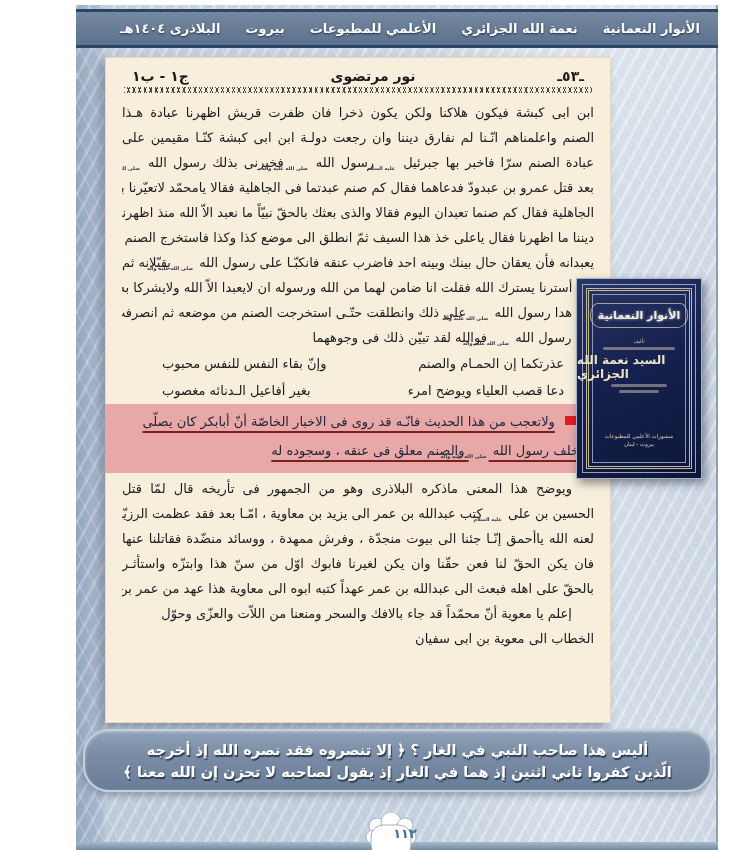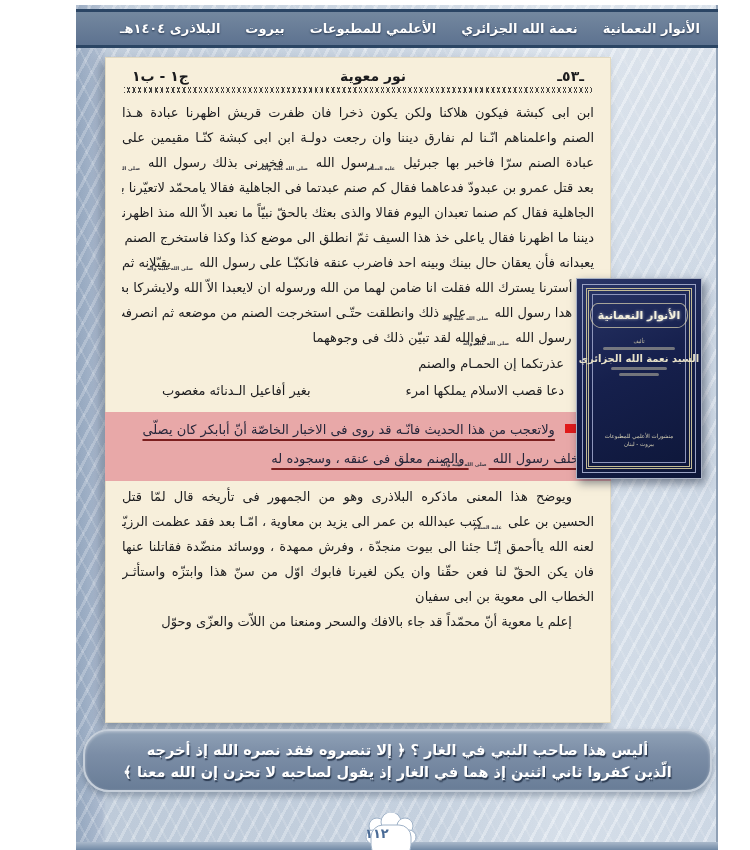--- a/index.html
+++ b/index.html
@@ -43,21 +43,21 @@
       repeating-linear-gradient(115deg, rgba(45,45,45,.85) 0 1px, transparent 1px 5px),
       repeating-linear-gradient(65deg, rgba(45,45,45,.85) 0 1px, transparent 1px 5px);}
   .bline{font-size:13px;line-height:25px;white-space:nowrap;overflow:hidden;
     text-align:justify;text-align-last:justify;}
   .bline.short{text-align:right;text-align-last:right;}
   .bline.indent{text-indent:22px;}
   .intro{font-size:13px;line-height:27px;text-indent:26px;white-space:nowrap;overflow:hidden;}
   .verse-row{display:flex;direction:rtl;justify-content:space-between;
     padding:0 30px 0 40px;font-size:13px;line-height:27px;}
   
-  .highlight{margin:8px -17px 3px;padding:3px 32px 8px;background:var(--highlight_bg);}
+  .highlight{margin:0 -17px 3px;padding:3px 32px 8px;background:var(--highlight_bg);}
   .hl-line{font-size:13px;line-height:29px;white-space:nowrap;overflow:hidden;}
   .hl-text{text-decoration:underline;text-decoration-color:var(--underline_red);
     text-underline-offset:5px;text-decoration-thickness:1.5px;color:#26263a;}
   .hl-marker{display:inline-block;width:14px;height:9px;background:var(--marker_red);
     margin-left:6px;vertical-align:1px;}
   
   .hon{display:inline-block;width:16px;font-size:5px;line-height:1.12;color:#3a3a44;
     text-align:center;vertical-align:-3px;margin:0 2px;font-weight:bold;}
   .hon-as{width:13px;}
   
@@ -68,100 +68,102 @@
   .cover .f2{position:absolute;inset:9px;border:3px double #c3bb95;}
   .cover .f3{position:absolute;inset:15px;border:1px solid #8e96bb;}
   .cover-inner{position:absolute;inset:0;display:flex;flex-direction:column;align-items:center;}
   .cover-title{margin-top:24px;font-size:11px;font-weight:bold;color:#f4f0de;text-align:center;
     text-shadow:0 0 3px rgba(255,255,240,.65);padding:5px 7px;
     border:1px solid rgba(222,214,178,.7);border-radius:10px 10px 14px 14px / 16px;}
   .cover-byline{margin-top:10px;font-size:5px;color:#cfc8a9;}
   .cover-blur{width:72px;height:3px;margin-top:3px;background:rgba(208,202,172,.5);
     filter:blur(.6px);border-radius:2px;}
   .cover-blur.w2{width:56px;} .cover-blur.w3{width:40px;}
-  .cover-author{margin-top:3px;font-size:10px;font-weight:bold;color:#e8e2c9;text-align:right;}
+  .cover-author{margin-top:3px;font-size:12px;font-weight:bold;color:#e8e2c9;text-align:left;}
   .cover-pub{position:absolute;bottom:30px;width:100%;text-align:center;font-size:5.5px;
     color:#d8d2b6;line-height:1.5;}
   
   .footbar{
     position:absolute;left:83px;top:729px;width:629px;height:63px;box-sizing:border-box;
     border-radius:26px;background:linear-gradient(180deg,#8fa1b6,var(--footer_bar_blue) 40%,#697d97);
     border:2px solid #c6cfda;
     box-shadow:0 4px 6px rgba(50,65,85,.35), inset 0 1px 3px rgba(255,255,255,.4);
     z-index:3;display:flex;flex-direction:column;justify-content:center;gap:6px;
     direction:rtl;text-align:center;color:#fff;font-weight:bold;font-size:14.5px;
     text-shadow:1px 1.5px 1px rgba(35,50,72,.9);
   }
   .bottom-strip{position:absolute;left:76px;top:842px;width:642px;height:8px;z-index:4;
     background:linear-gradient(180deg,#aab9cb,#7189a5);}
   
   .badge{position:absolute;left:365px;top:813px;width:52px;height:44px;z-index:6;}
   .badge svg{position:absolute;left:0;top:0;}
-  .badge-num{position:absolute;left:0;top:13px;width:52px;text-align:left;
+  .badge-num{position:absolute;left:0;top:13px;width:52px;text-align:right;
     font-size:13px;font-weight:bold;color:var(--badge_number_blue);}
 </style>
 </head>
 <body>
 
 <div class="panel">
   <div class="panel-texture"></div>
 </div>
 
 <div class="topbar">
   <span>الأنوار النعمانية</span>
   <span>نعمة الله الجزائري</span>
   <span>الأعلمي للمطبوعات</span>
   <span>بيروت</span>
   <span>البلاذرى ١٤٠٤هـ</span>
 </div>
 
 <div class="page">
   <div class="page-head">
     <span>ج١ - ب١</span>
-    <span>نور معوية</span>
+    <span>نور مرتضوى</span>
     <span>ـ٥٣ـ</span>
   </div>
   <div class="divider"></div>
 
   <div class="bline">ابن ابى كبشة فيكون هلاكنا ولكن يكون ذخرا فان ظفرت قريش اظهرنا عبادة هـذا</div>
   <div class="bline">الصنم واعلمناهم انّـنا لم نفارق ديننا وان رجعت دولـة ابن ابى كبشة كنّـا مقيمين على</div>
   <div class="bline">عبادة الصنم سرّا فاخبر بها جبرئيل <span class="hon hon-as">عليه السلام</span> رسول الله <span class="hon">صلى الله عليه وآله</span> فخبرنى بذلك رسول الله <span class="hon">صلى الله عليه وآله</span></div>
   <div class="bline">بعد قتل عمرو بن عبدودّ فدعاهما فقال كم صنم عبدتما فى الجاهلية فقالا يامحمّد لاتعيّرنا بمافى</div>
   <div class="bline">الجاهلية فقال كم صنما تعبدان اليوم فقالا والذى بعثك بالحقّ نبيّاً ما نعبد الاّ الله منذ اظهرنا لك من</div>
   <div class="bline">ديننا ما اظهرنا فقال ياعلى خذ هذا السيف ثمّ انطلق الى موضع كذا وكذا فاستخرج الصنم الّذى</div>
   <div class="bline">يعبدانه فأن يعقان حال بينك وبينه احد فاضرب عنقه فانكبّـا على رسول الله <span class="hon">صلى الله عليه وآله</span> يقبّلانه ثم</div>
   <div class="bline">قالا أسترنا يسترك الله فقلت انا ضامن لهما من الله ورسوله ان لايعبدا الاّ الله ولايشركا به شيئًا</div>
   <div class="bline">فما هدا رسول الله <span class="hon">صلى الله عليه وآله</span> على ذلك وانطلقت حتّـى استخرجت الصنم من موضعه ثم انصرفت</div>
   <div class="bline short">الى رسول الله <span class="hon">صلى الله عليه وآله</span> فوالله لقد تبيّن ذلك فى وجوههما</div>
 
 
   <div class="verse-row">
     <span>عذرتكما إن الحمـام والصنم</span>
+    <span>وإنّ بقاء النفس للنفس محبوب</span>
   </div>
   <div class="verse-row">
-    <span>دعا قصب الاسلام يملكها امرء</span>
+    <span>دعا قصب العلياء ويوضح امرء</span>
     <span>بغير أفاعيل الـدنائه مغصوب</span>
   </div>
 
   <div class="highlight">
     <div class="hl-line">
       <span class="hl-marker"></span>
       <span class="hl-text">ولاتعجب من هذا الحديث فانّـه قد روى فى الاخبار الخاصّة أنّ أبابكر كان يصلّى</span>
     </div>
     <div class="hl-line">
       <span class="hl-text">خلف رسول الله <span class="hon">صلى الله عليه وآله</span> والصنم معلق فى عنقه ، وسجوده له</span>
     </div>
   </div>
 
   <div class="bline indent">ويوضح هذا المعنى ماذكره البلاذرى وهو من الجمهور فى تأريخه قال لمّا قتل</div>
   <div class="bline">الحسين بن على <span class="hon hon-as">عليه السلام</span> كتب عبدالله بن عمر الى يزيد بن معاوية ، امّـا بعد فقد عظمت الرزيّة</div>
   <div class="bline">لعنه الله ياأحمق إنّـا جئنا الى بيوت منجدّة ، وفرش ممهدة ، ووسائد منضّدة فقاتلنا عنها</div>
   <div class="bline">فان يكن الحقّ لنا فعن حقّنا وان يكن لغيرنا فابوك اوّل من سنّ هذا وابتزّه واستأثـر</div>
+  <div class="bline">بالحقّ على اهله فبعث الى عبدالله بن عمر عهداً كتبه ابوه الى معاوية هذا عهد من عمر بن</div>
+  <div class="bline short indent">إعلم يا معوية أنّ محمّداً قد جاء بالافك والسحر ومنعنا من اللاّت والعزّى وحوّل</div>
   <div class="bline short">الخطاب الى معوية بن ابى سفيان</div>
-  <div class="bline short indent">إعلم يا معوية أنّ محمّداً قد جاء بالافك والسحر ومنعنا من اللاّت والعزّى وحوّل</div>
 </div>
 
 <div class="cover">
   <div class="f1"></div>
   <div class="f2"></div>
   <div class="f3"></div>
   <div class="cover-inner">
     <div class="cover-title">الأنوار النعمانية</div>
     <div class="cover-byline">تأليف</div>
     <div class="cover-blur"></div>

